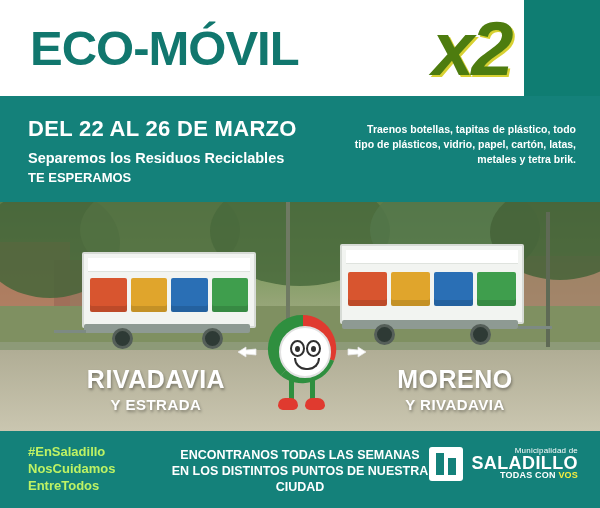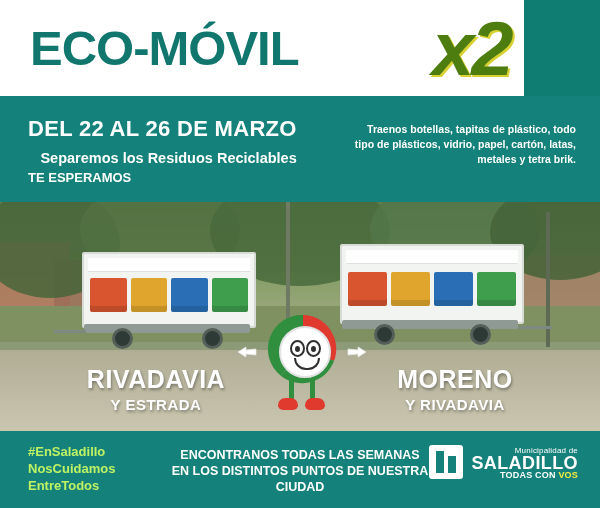--- a/index.html
+++ b/index.html
@@ -70,21 +70,20 @@
   .info-date {
     font-size: 22px;
     font-weight: bold;
     letter-spacing: 0.3px;
     margin: 0 0 8px 0;
   }
   .info-sub {
     font-size: 14.5px;
     font-weight: bold;
     margin: 0 0 4px 0;
-    text-align: right;
   }
   .info-sub2 {
     font-size: 13px;
     font-weight: bold;
     margin: 0;
   }
   .info-right {
     position: absolute;
     right: 24px;
     top: 26px;
@@ -309,21 +308,21 @@
     text-align: center;
     color: #ffffff;
     font-size: 12.5px;
     font-weight: bold;
     line-height: 16px;
   }
   .logo {
     position: absolute;
     right: 22px; top: 14px;
     display: flex;
-    align-items: flex-start;
+    align-items: flex-end;
     gap: 8px;
   }
   .logo-mark {
     width: 34px; height: 34px;
     background: #ffffff;
     border-radius: 3px;
     position: relative;
   }
   .logo-mark::before {
     content: "";

